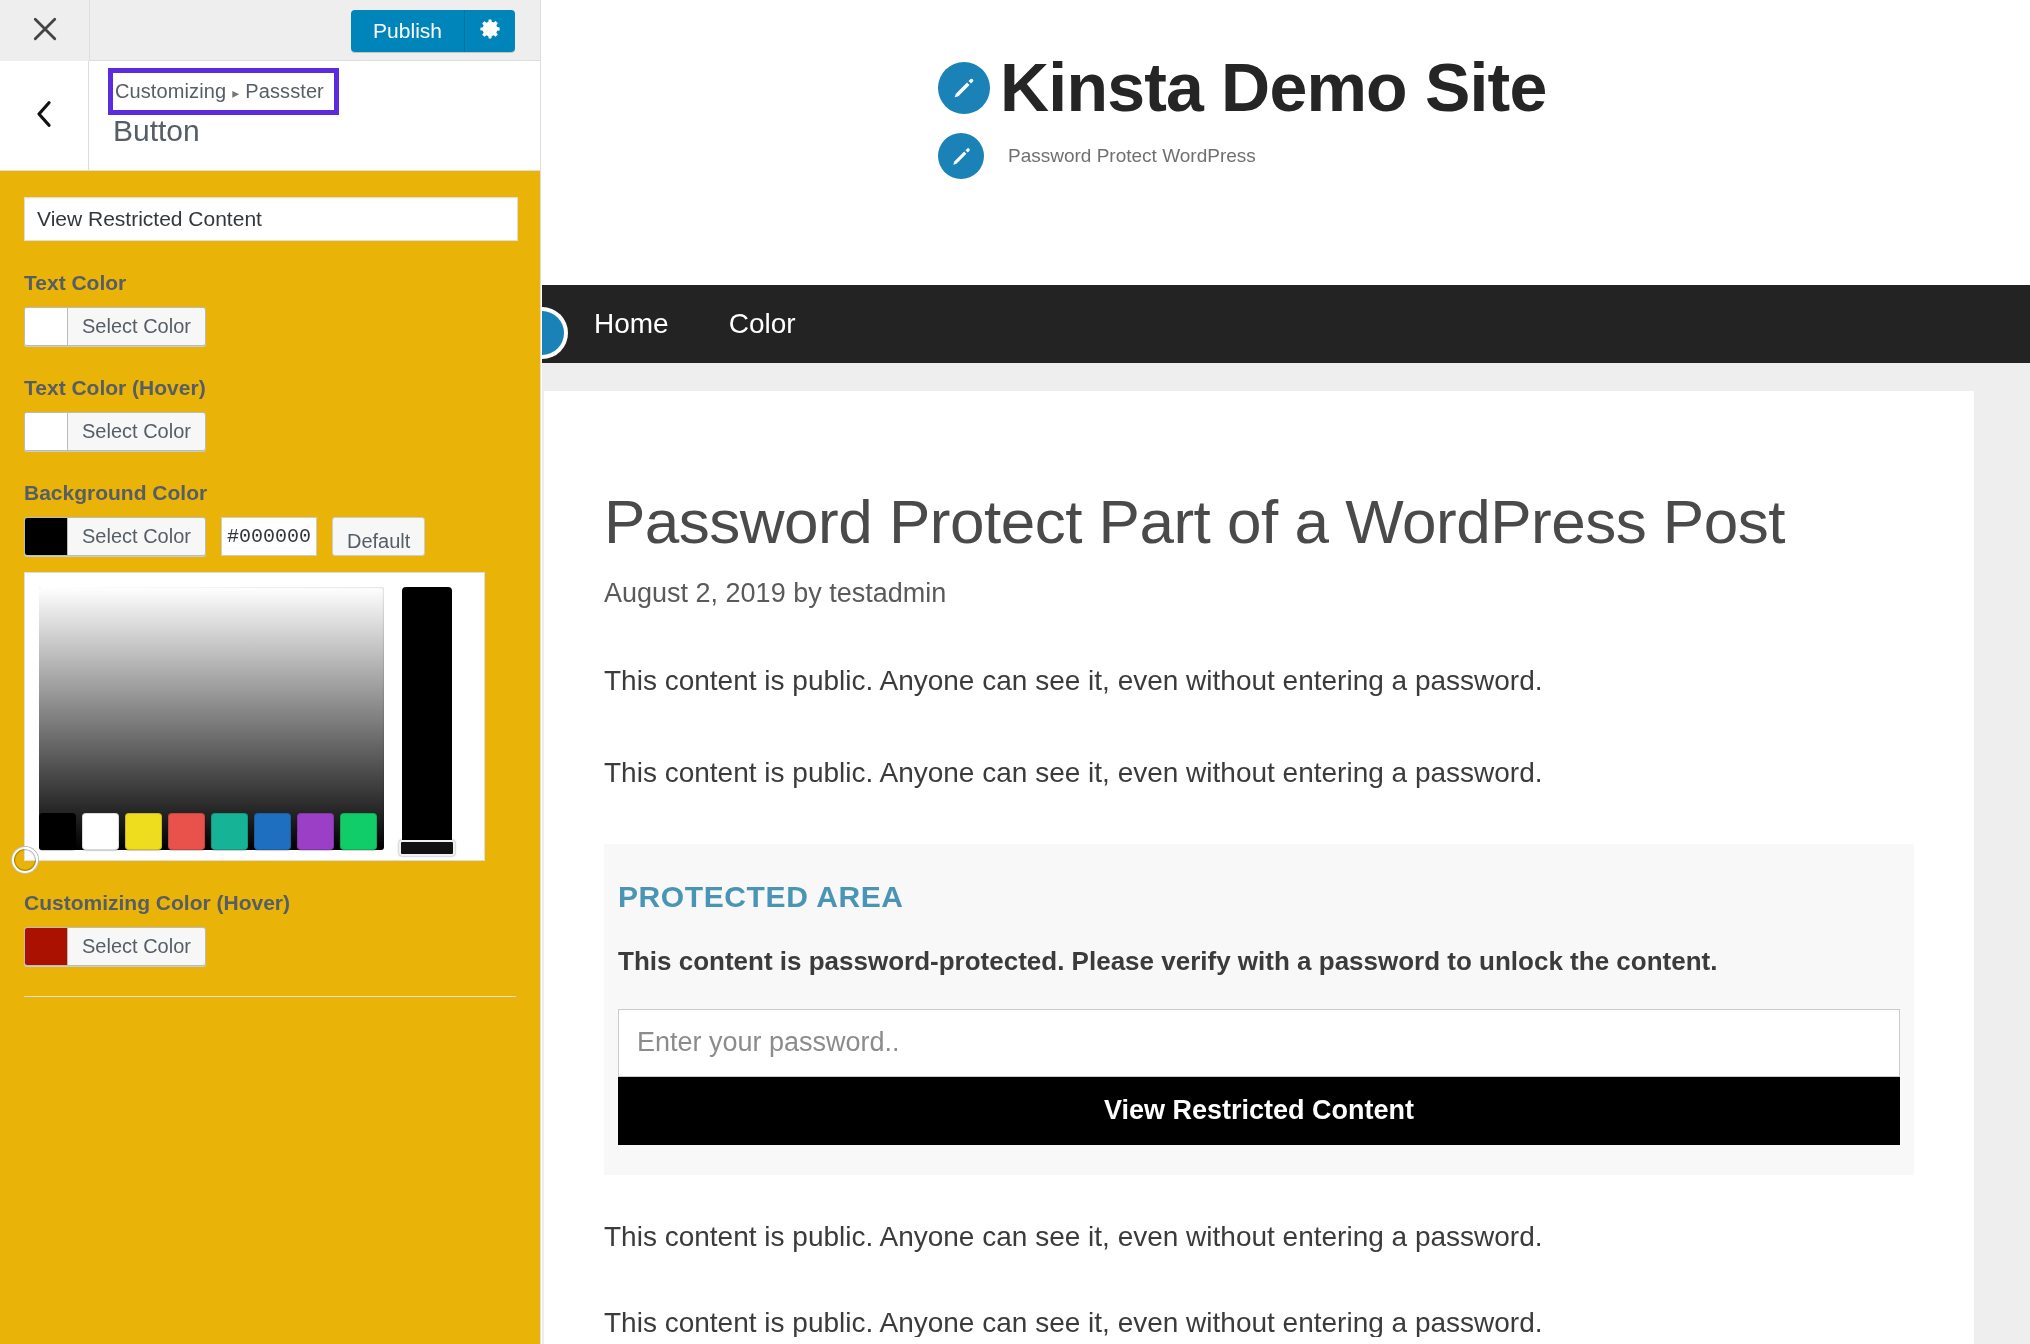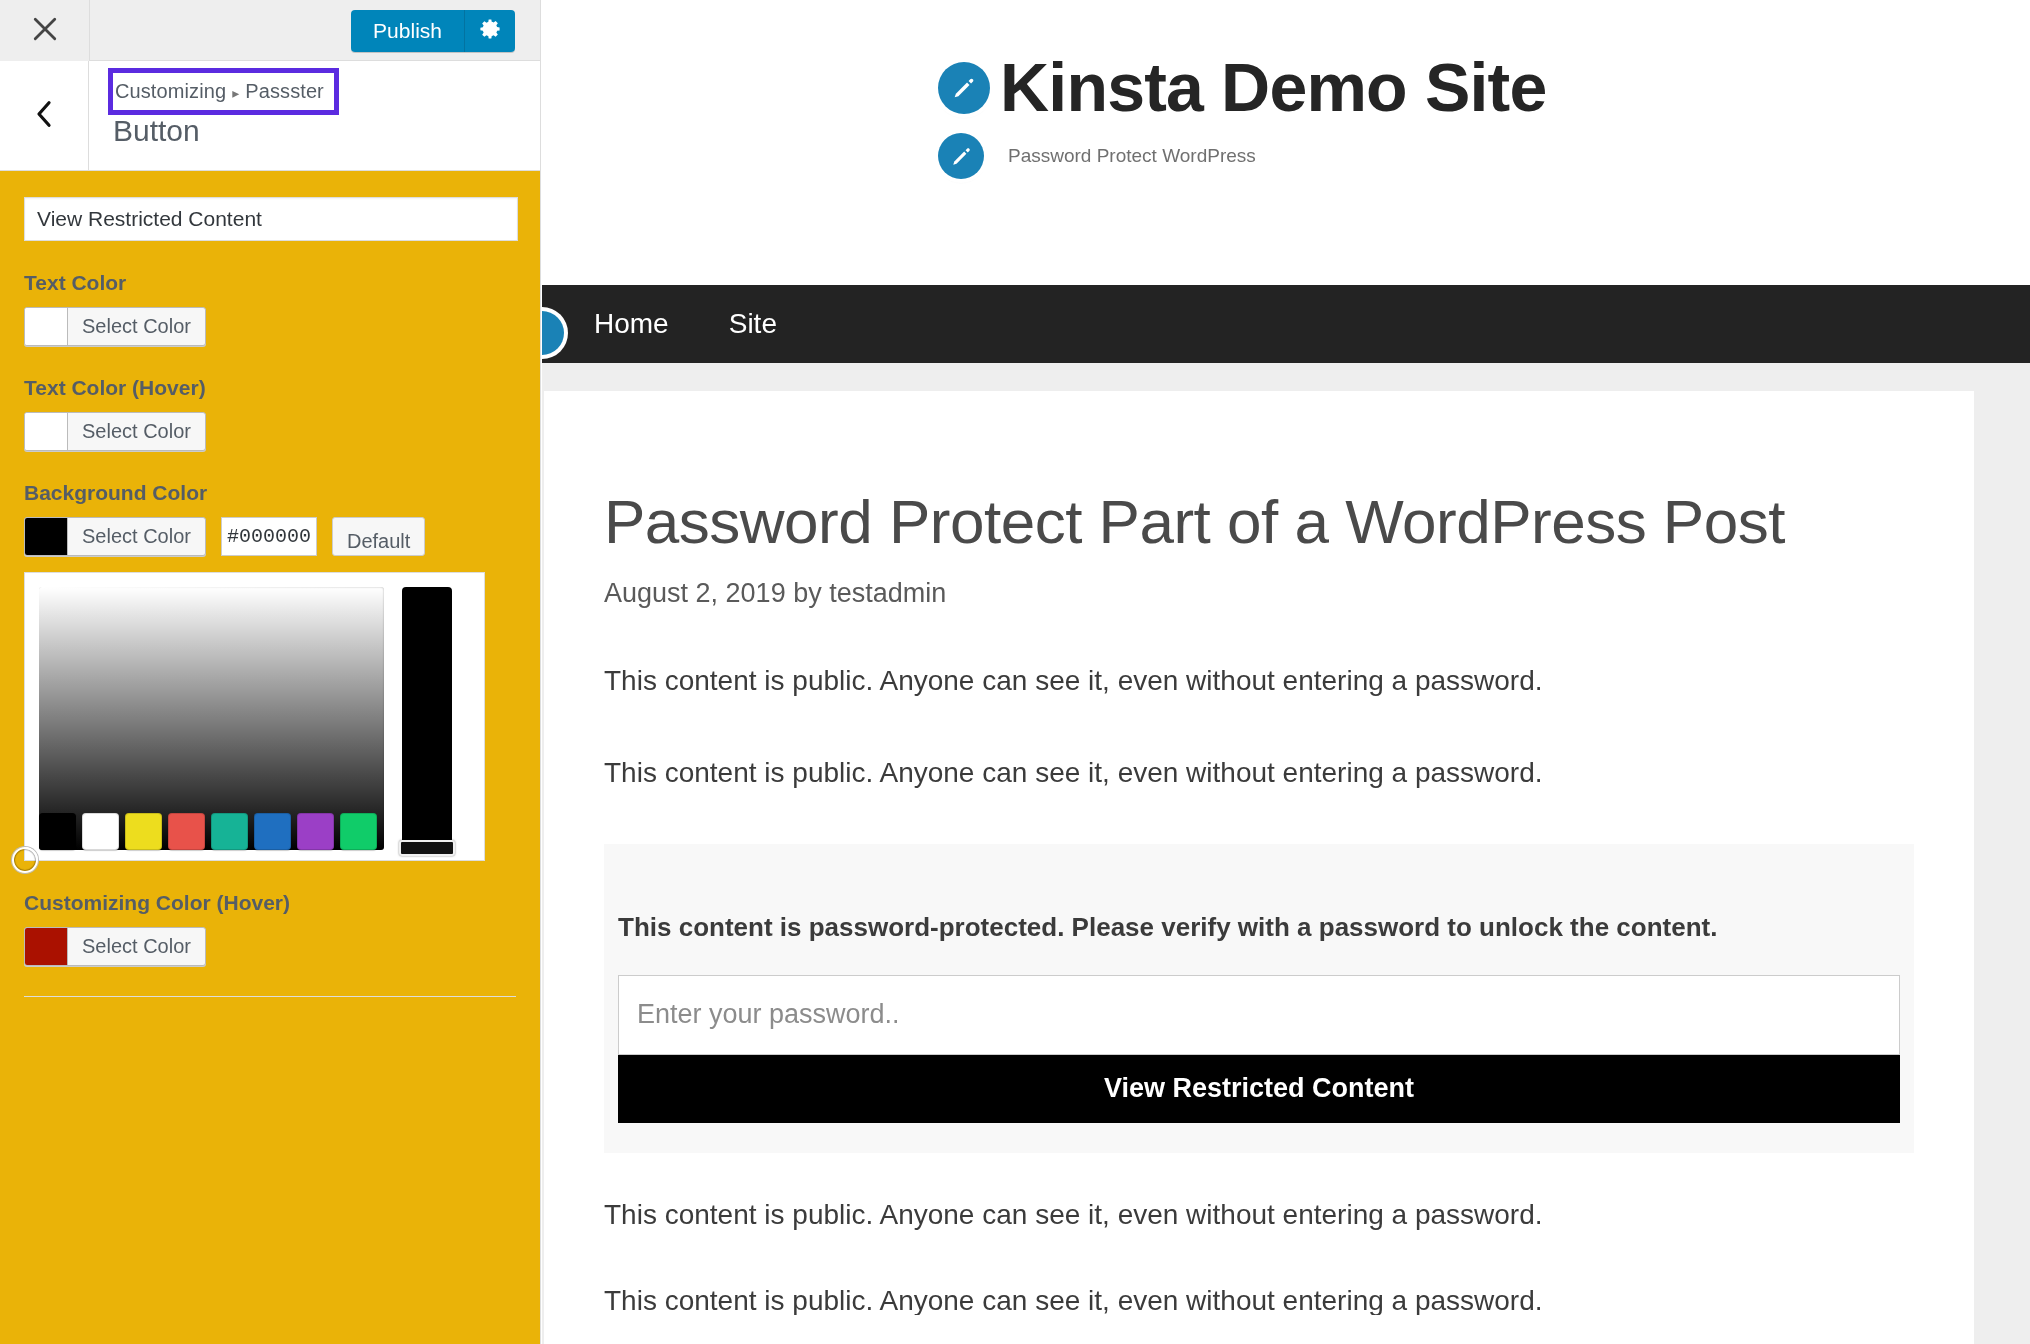--- a/index.html
+++ b/index.html
@@ -338,21 +338,21 @@
   }
   .protected-desc {
     font-size: 26px;
     color: #3b3b3b;
     margin-top: 32px;
     font-weight: 700;
   }
   .pw-input {
     display: block;
     width: 1282px;
-    height: 80px;
+    height: 68px;
     margin-top: 32px;
     border: 1px solid #ccc;
     background: #fff;
     font-size: 27px;
     color: #a16207;
     padding: 0 18px;
     font-family: "Liberation Sans", sans-serif;
   }
   .pw-input::placeholder { color: #8c8c8c; opacity: 1; }
   .pw-button {
@@ -519,35 +519,36 @@
               <path d="M16.2 5.5 L18.5 7.8 L20.1 6.2 C20.8 5.5 20.8 4.6 20.1 3.9 C19.4 3.2 18.5 3.2 17.8 3.9 Z"></path>
             </svg>
         </span>
         <span class="site-tagline">Password Protect WordPress</span>
       </div>
     </div>
 
     <nav class="site-nav">
       <span class="nav-edit-dot"></span>
       <span class="nav-item">Home</span>
-      <span class="nav-item">Site</span>
+      <span class="nav-item">Color</span>
     </nav>
 
     <div class="preview-gap"></div>
 
     <div class="content-card">
       <div class="post-inner">
         <h1 class="post-title">Password Protect Part of a WordPress Post</h1>
         <div class="post-meta">August 2, 2019 by testadmin</div>
 
         <p class="post-para">This content is public. Anyone can see it, even without entering a password.</p>
         <p class="post-para">This content is public. Anyone can see it, even without entering a password.</p>
 
         <div class="protected-box">
           <div class="protected-inner">
+            <div class="protected-title" style="color: rgb(74, 149, 181);">PROTECTED AREA</div>
             <div class="protected-desc">This content is password-protected. Please verify with a password to unlock the content.</div>
             <input class="pw-input" type="text" placeholder="Enter your password.." style="">
             <button class="pw-button" style="background: rgb(0, 0, 0);">View Restricted Content</button>
           </div>
         </div>
 
         <p class="tail-para">This content is public. Anyone can see it, even without entering a password.</p>
         <div class="tail-clip">
           <p class="tail-para">This content is public. Anyone can see it, even without entering a password.</p>
         </div>

